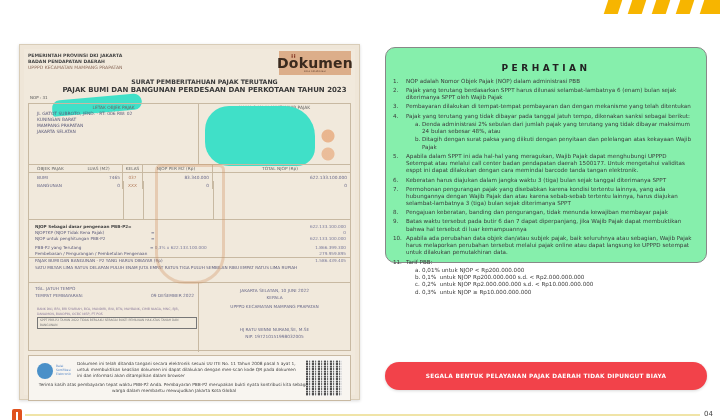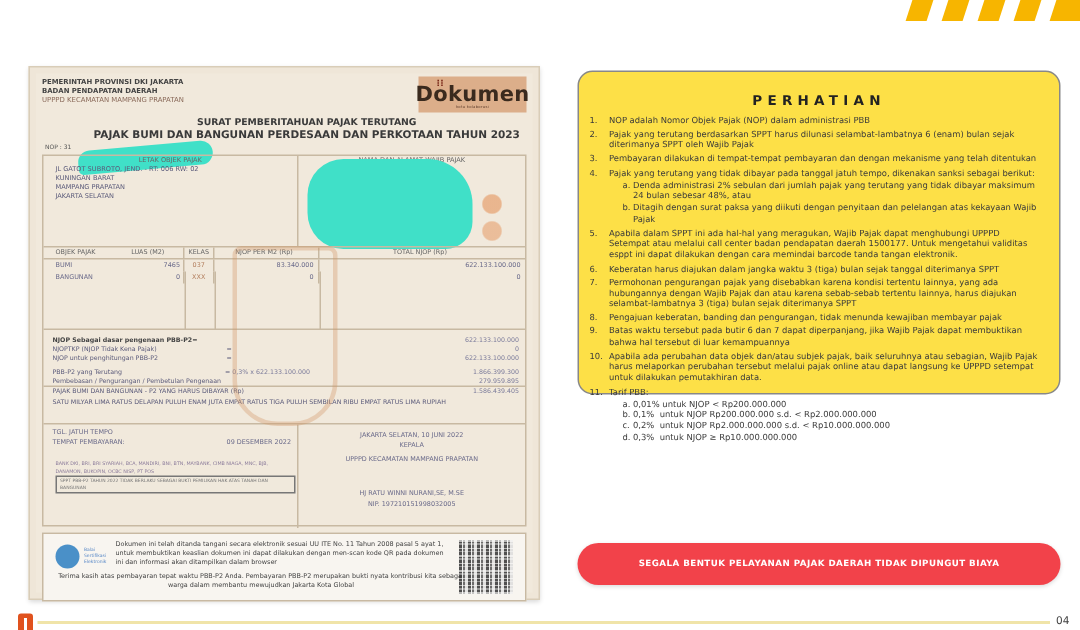--- a/index.html
+++ b/index.html
@@ -44,21 +44,21 @@
 .sig-icon{position:absolute;left:8px;top:7px;width:16px;height:16px;border-radius:50%;background:#4a90c8}
 .sig-lbl{position:absolute;left:27px;top:8px;font-size:3px;color:#5a8ac8;line-height:4px;width:18px}
 .esig{position:absolute;left:48px;top:5px;width:225px;line-height:5.8px}
 .thanks{position:absolute;left:5px;top:26px;width:280px;text-align:center;line-height:5.8px}
 .qr{position:absolute;right:8px;top:4px;width:36px;height:36px;background:repeating-linear-gradient(90deg,#333 0 2px,#eee 2px 3px,#555 3px 4px,#ddd 4px 6px),#777;opacity:.85}
 .qr:after{content:"";position:absolute;inset:0;background:repeating-linear-gradient(0deg,rgba(255,255,255,.6) 0 1px,transparent 1px 3px,rgba(255,255,255,.4) 3px 4px,transparent 4px 5px)}
 .stamp{position:absolute;left:128px;top:150px;width:72px;height:110px;border:3px solid rgba(210,150,100,.35);border-radius:6px 6px 30px 30px;pointer-events:none}
 .flower{position:absolute;right:10px;top:20px;width:24px;height:40px;background:radial-gradient(circle at 50% 30%,rgba(230,160,110,.7) 0 6px,transparent 7px),radial-gradient(circle at 50% 75%,rgba(230,160,110,.6) 0 6px,transparent 7px)}
 .stripes{position:absolute;left:592px;top:0;width:128px;height:14px;overflow:hidden}
 .stripe{position:absolute;top:0;width:14px;height:14px;background:#f7b500;transform:skewX(-18deg)}
-.notice{position:absolute;left:385px;top:47px;width:322px;height:216px;border:1px solid #888;border-radius:10px;background:#fde047}
+.notice{position:absolute;left:385px;top:47px;width:322px;height:216px;border:1px solid #888;border-radius:10px;background:#86efac}
 .notice h2{text-align:center;font-size:9px;letter-spacing:3.5px;font-weight:bold;color:#222;margin-top:15px;margin-bottom:5px}
 .notice ol{font-size:5.6px;line-height:7.3px;color:#3a3a3a;padding-left:0;list-style:none}
 .notice li{position:relative;padding-left:20px;margin-bottom:1.8px;padding-right:14px}
 .notice li .n{position:absolute;left:7px}
 .sub{padding-left:9px;margin-top:1px}
 .sub div{position:relative;padding-left:7px;margin-bottom:1px}
 .sub div .n{position:absolute;left:0}
 .tarif div{margin-bottom:0}
 .banner{position:absolute;left:385px;top:362px;width:322px;height:28px;background:#f2424a;border-radius:14px;color:#fff;font-weight:bold;font-size:5.8px;display:flex;align-items:center;justify-content:center;letter-spacing:.3px;box-shadow:0 1px 3px rgba(0,0,0,.15)}
 .bottom-line{position:absolute;left:25px;top:414px;width:675px;height:2px;background:#f0e4a8}

